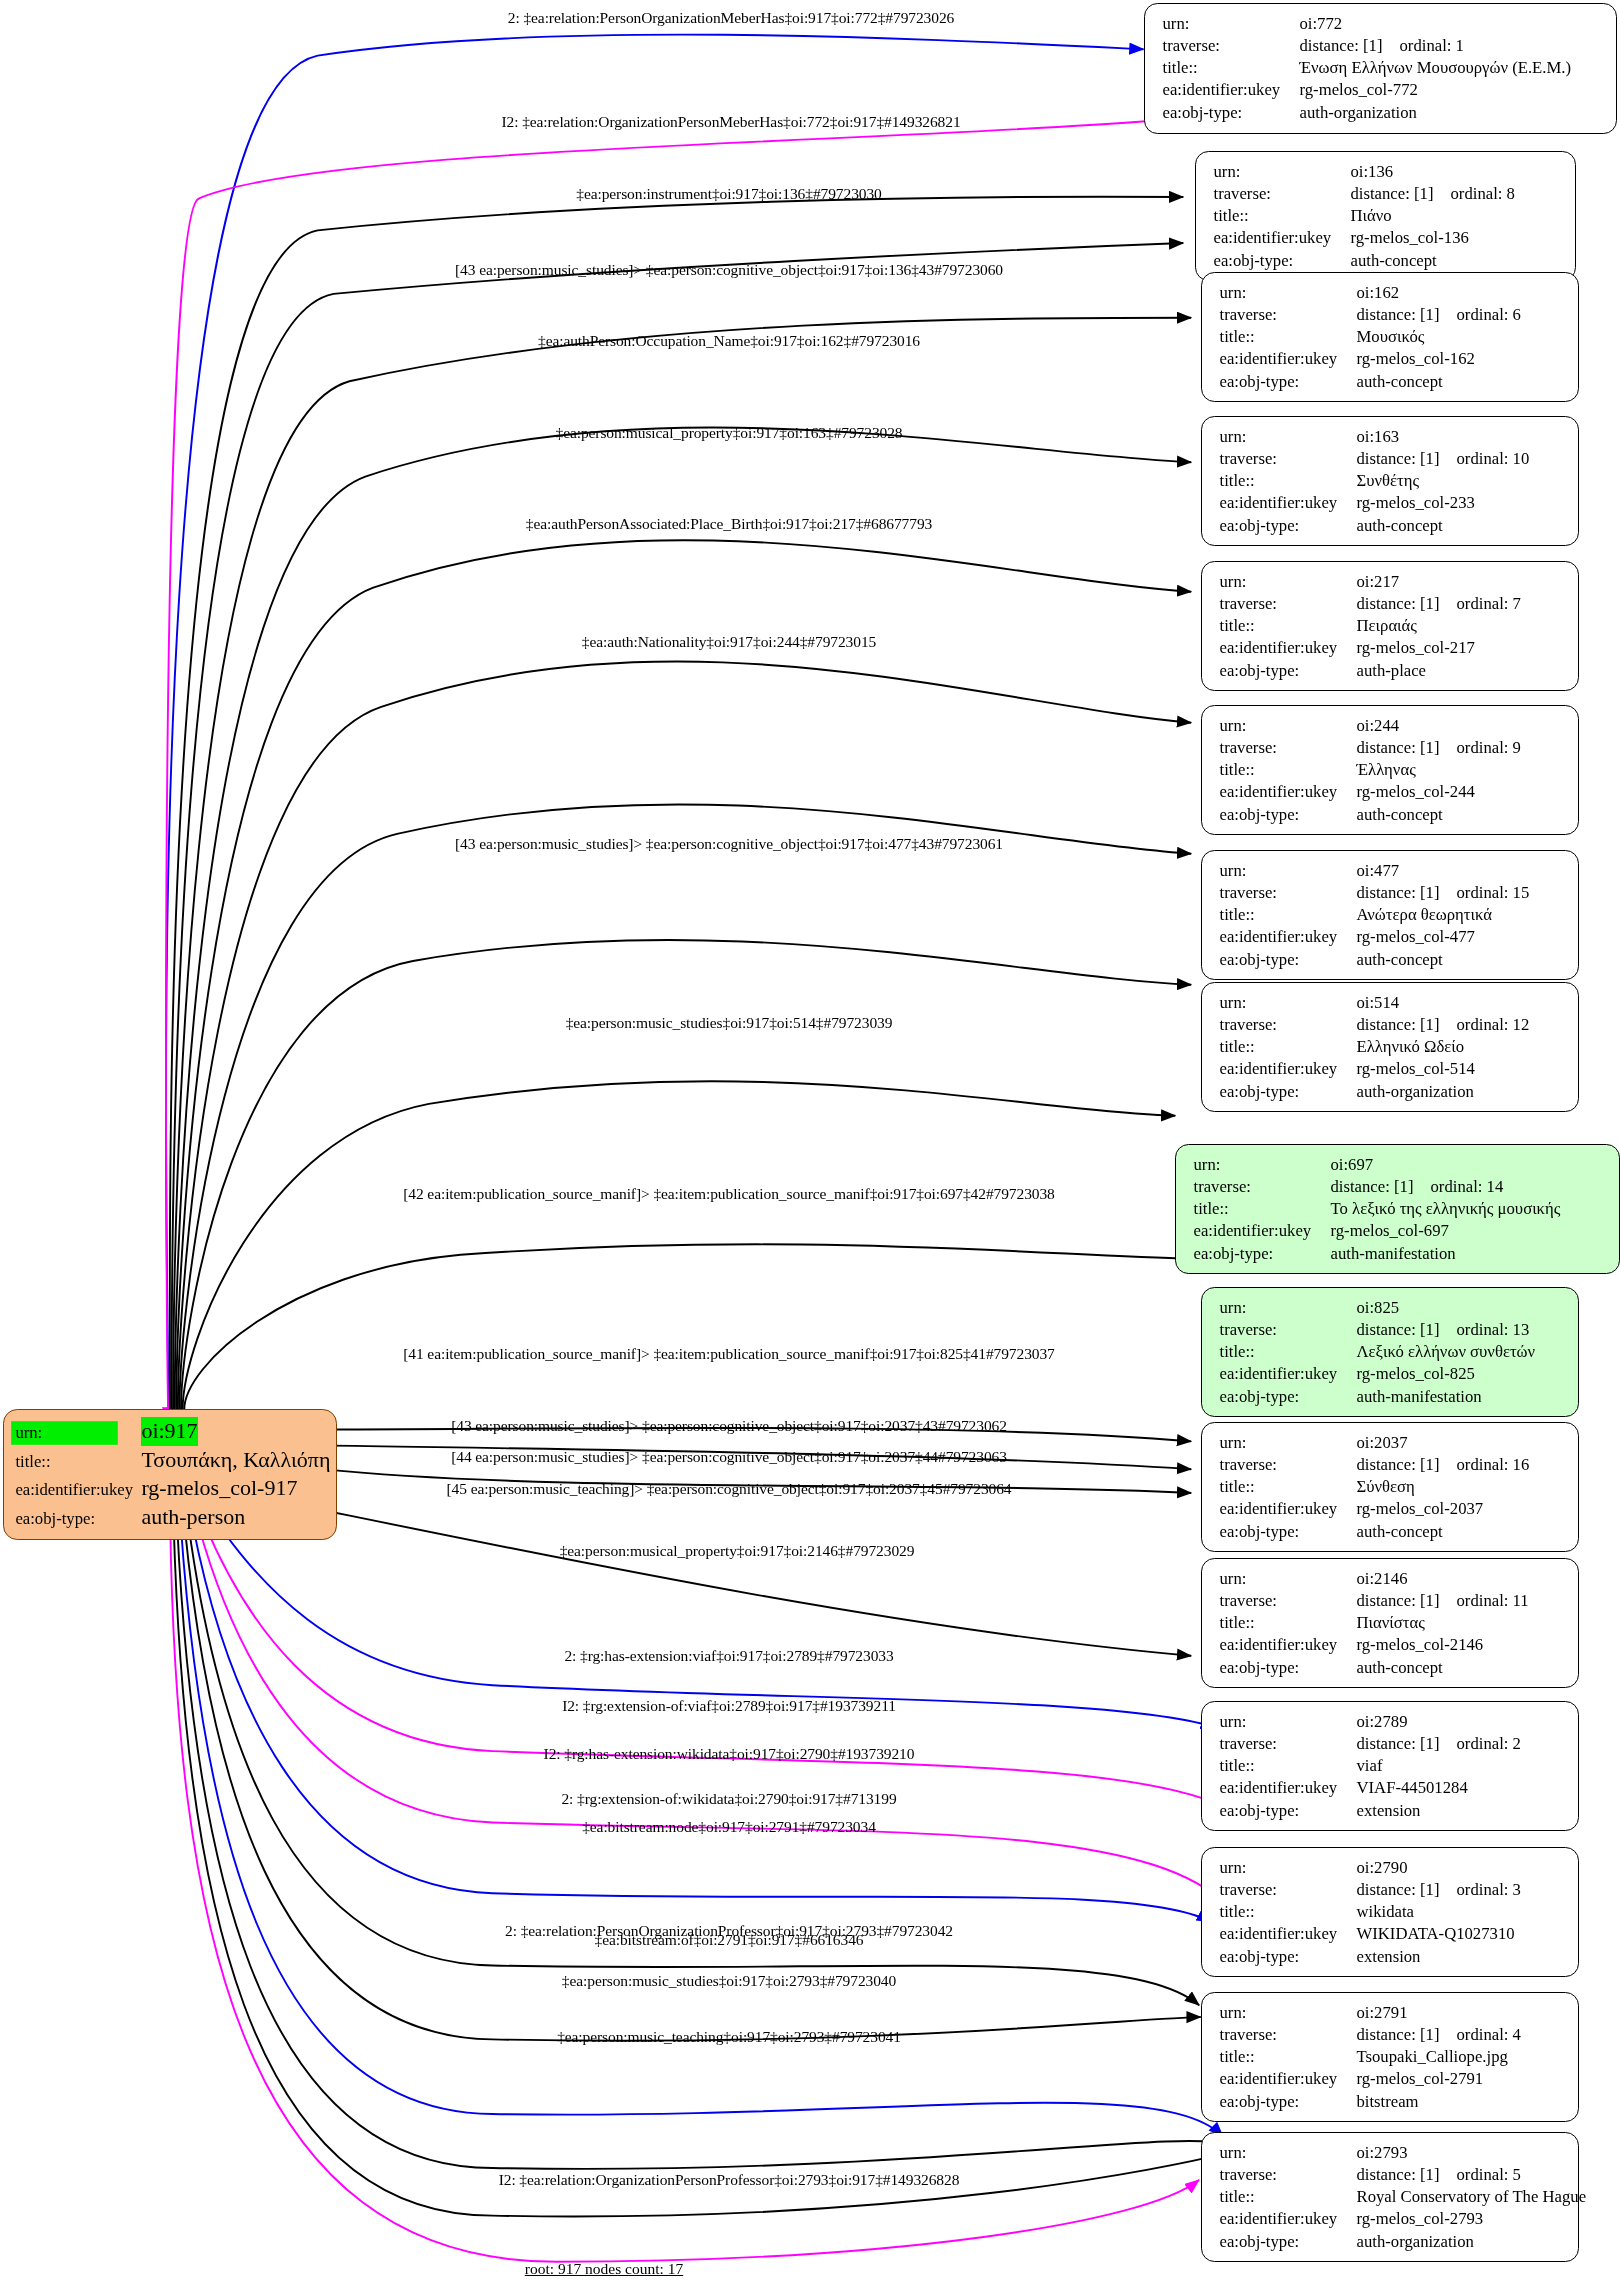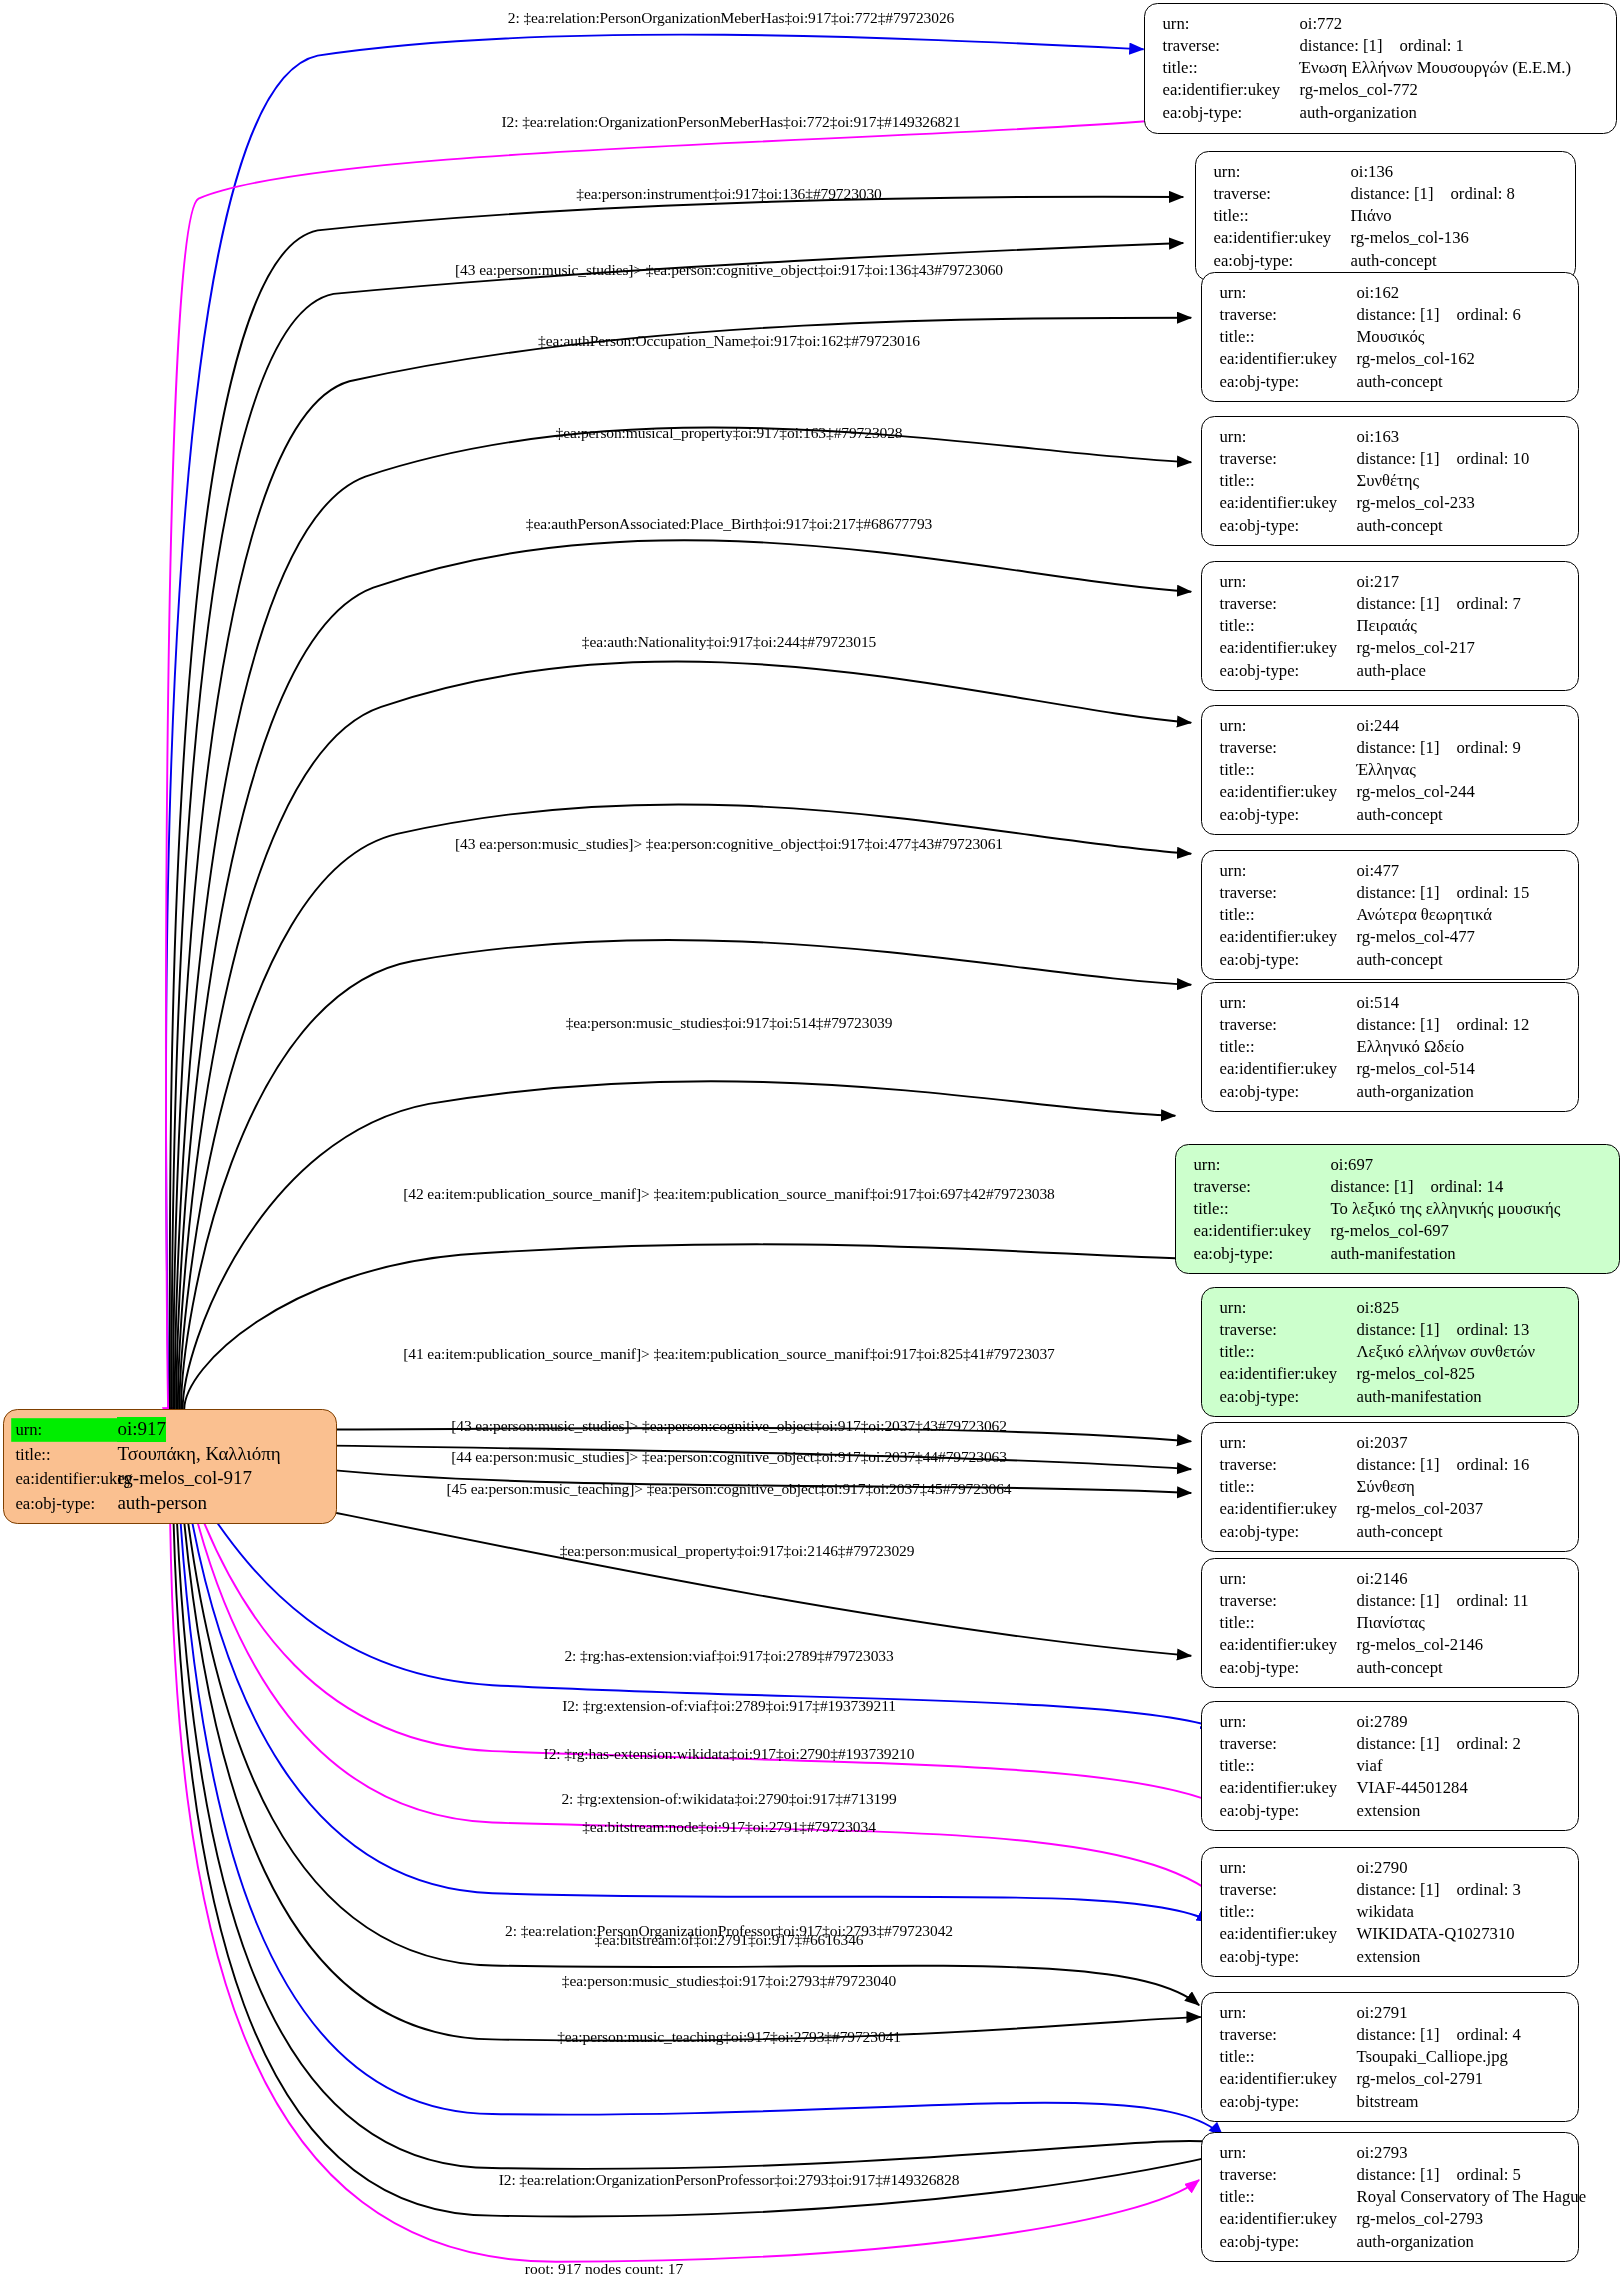--- a/index.html
+++ b/index.html
@@ -32,40 +32,41 @@
     align-items:baseline;
     line-height:1.33;
     white-space:nowrap;
   }
   .node .k{ width:137px; flex:0 0 137px; font-size:16.7px; }
   .node .v{ font-size:16.7px; }
   .node .v .dist{ display:inline-block; width:100px; }
 
   .node.root .row{ line-height:1.3; }
   .node.root .k{ width:102px; flex:0 0 102px; font-size:16.7px; padding-left:3.2px;}
-  .node.root .v{ font-size:19px; }
+  .node.root .v{ font-size:22px;margin-left:24px; }
   .node.root .row.hl .k,
   .node.root .row.hl .v{ background:#00ee00; }
   .node.root .row.hl{ background:transparent; }
   .node.root .row.hl .k{ box-shadow:0 0 0 0.8px #00ee00; }
 
   
   .elabel{
     position:absolute;
     font-size:15.5px;
     white-space:nowrap;
     letter-spacing:-0.1px;
     transform:translate(-50%,-50%);
     line-height:1;
   }
   .footer{
     position:absolute;
     font-size:15.5px;
     white-space:nowrap;
     transform:translateX(-50%);
+    text-decoration:underline;
   }
 </style>
 </head>
 <body>
 
 <div id="canvas">
 
   <svg id="edges" viewBox="0 0 2040 2876" xmlns="http://www.w3.org/2000/svg">
     <defs>
       <marker id="ah-k" markerWidth="9" markerHeight="9" refX="7.5" refY="3.2" orient="auto" markerUnits="strokeWidth">

